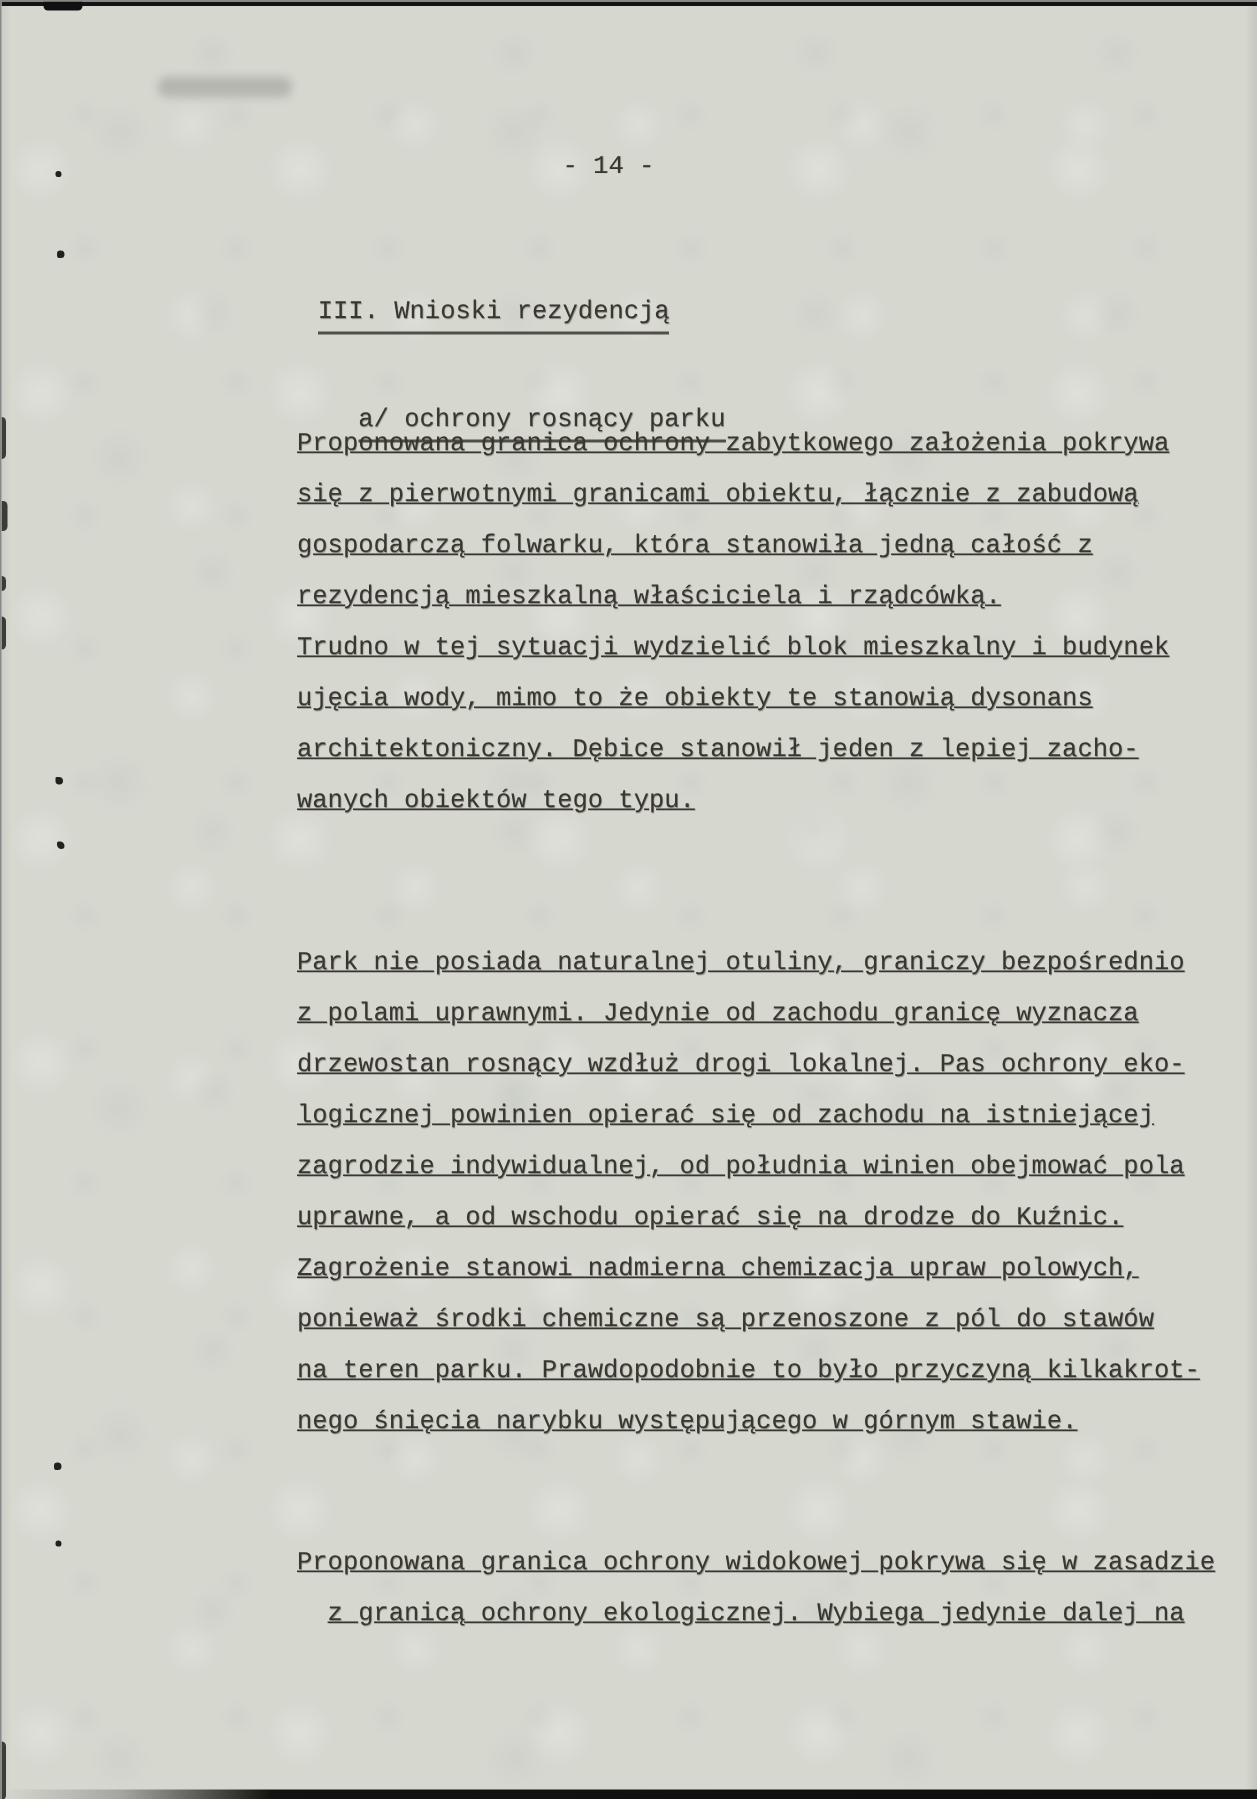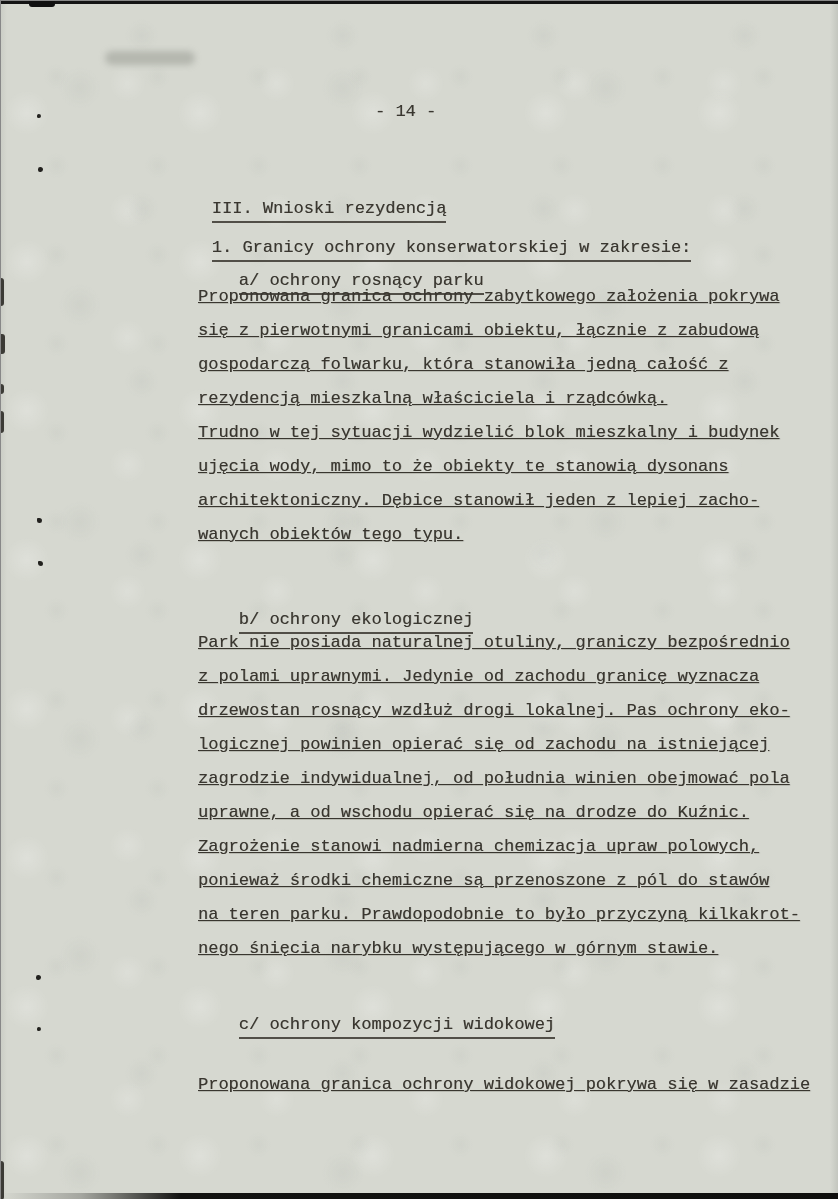--- a/index.html
+++ b/index.html
@@ -74,32 +74,23 @@
   <div class="edge-mark" style="top:383px;width:3px;height:10px;"></div>
   <div class="edge-mark" style="top:410px;width:3px;height:22px;"></div>
   <div class="edge-mark" style="top:1160px;width:3px;height:39px;"></div>
 
   <div class="tw heading" style="left:374px;top:101px;">- 14 -</div>
 
   <div class="tw heading" style="left:170px;top:178px;">
     <span class="ul">III. Wnioski rezydencją</span>
   </div>
 
-  <div class="tw heading" style="left:170px;top:217px;">
-    <span class="ul">1. Granicy ochrony konserwatorskiej w zakresie:</span>
-  </div>
 
   <div class="tw heading" style="left:197px;top:250px;">
     <span class="ul">a/ ochrony rosnący parku</span>
   </div>
   <div class="tw para" style="left:197px;top:279px;"><div class="line">Proponowana granica ochrony zabytkowego założenia pokrywa</div><div class="line">się z pierwotnymi granicami obiektu, łącznie z zabudową</div><div class="line">gospodarczą folwarku, która stanowiła jedną całość z</div><div class="line">rezydencją mieszkalną właściciela i rządcówką.</div><div class="line">Trudno w tej sytuacji wydzielić blok mieszkalny i budynek</div><div class="line">ujęcia wody, mimo to że obiekty te stanowią dysonans</div><div class="line">architektoniczny. Dębice stanowił jeden z lepiej zacho-</div><div class="line">wanych obiektów tego typu.</div></div>
 
-  <div class="tw heading" style="left:197px;top:589px;">
-    <span class="ul">b/ ochrony ekologicznej</span>
-  </div>
   <div class="tw para" style="left:197px;top:625px;"><div class="line">Park nie posiada naturalnej otuliny, graniczy bezpośrednio</div><div class="line">z polami uprawnymi. Jedynie od zachodu granicę wyznacza</div><div class="line">drzewostan rosnący wzdłuż drogi lokalnej. Pas ochrony eko-</div><div class="line">logicznej powinien opierać się od zachodu na istniejącej</div><div class="line">zagrodzie indywidualnej, od południa winien obejmować pola</div><div class="line">uprawne, a od wschodu opierać się na drodze do Kuźnic.</div><div class="line">Zagrożenie stanowi nadmierna chemizacja upraw polowych,</div><div class="line">ponieważ środki chemiczne są przenoszone z pól do stawów</div><div class="line">na teren parku. Prawdopodobnie to było przyczyną kilkakrot-</div><div class="line">nego śnięcia narybku występującego w górnym stawie.</div></div>
 
-  <div class="tw heading" style="left:197px;top:994px;">
-    <span class="ul">c/ ochrony kompozycji widokowej</span>
-  </div>
-  <div class="tw para" style="left:197px;top:1067px;text-align:center;"><div class="line">Proponowana granica ochrony widokowej pokrywa się w zasadzie</div></div>
+  <div class="tw para" style="left:197px;top:1025px;text-align:center;"><div class="line">Proponowana granica ochrony widokowej pokrywa się w zasadzie</div><div class="line">z granicą ochrony ekologicznej. Wybiega jedynie dalej na</div></div>
 
 </div>
 
 </body></html>

